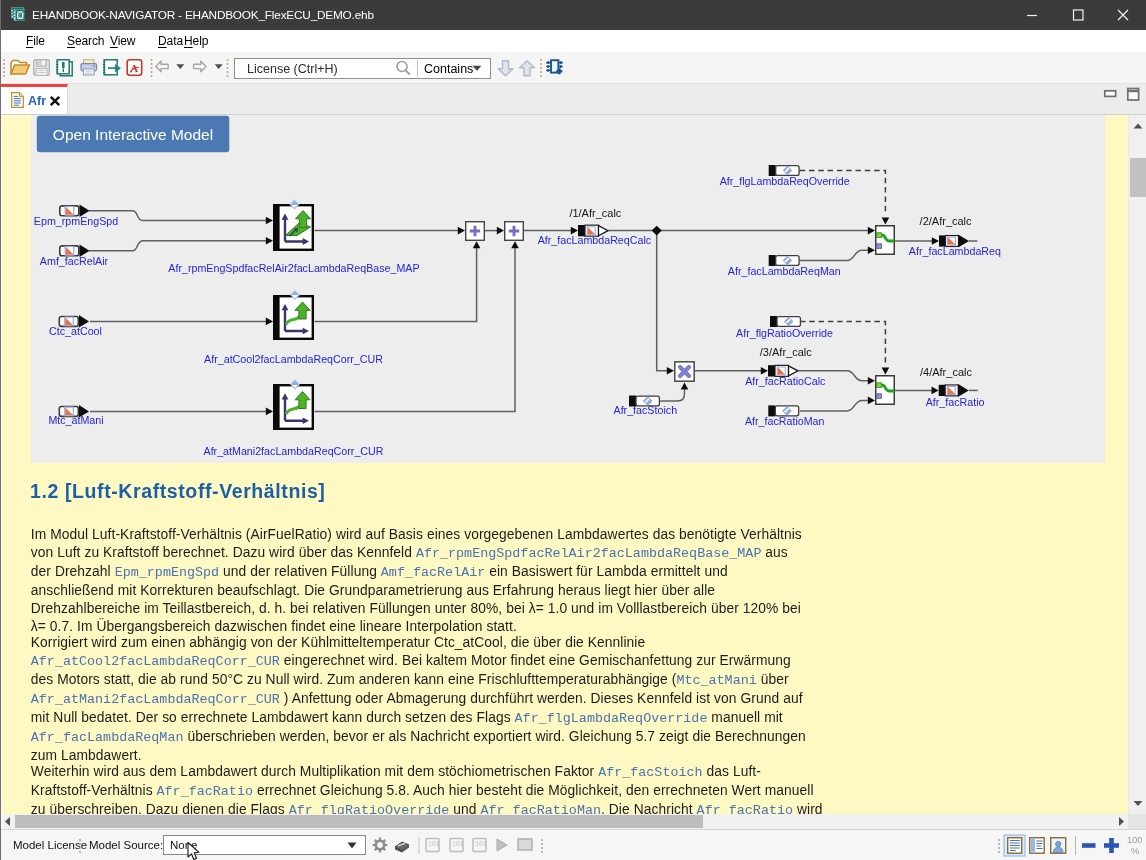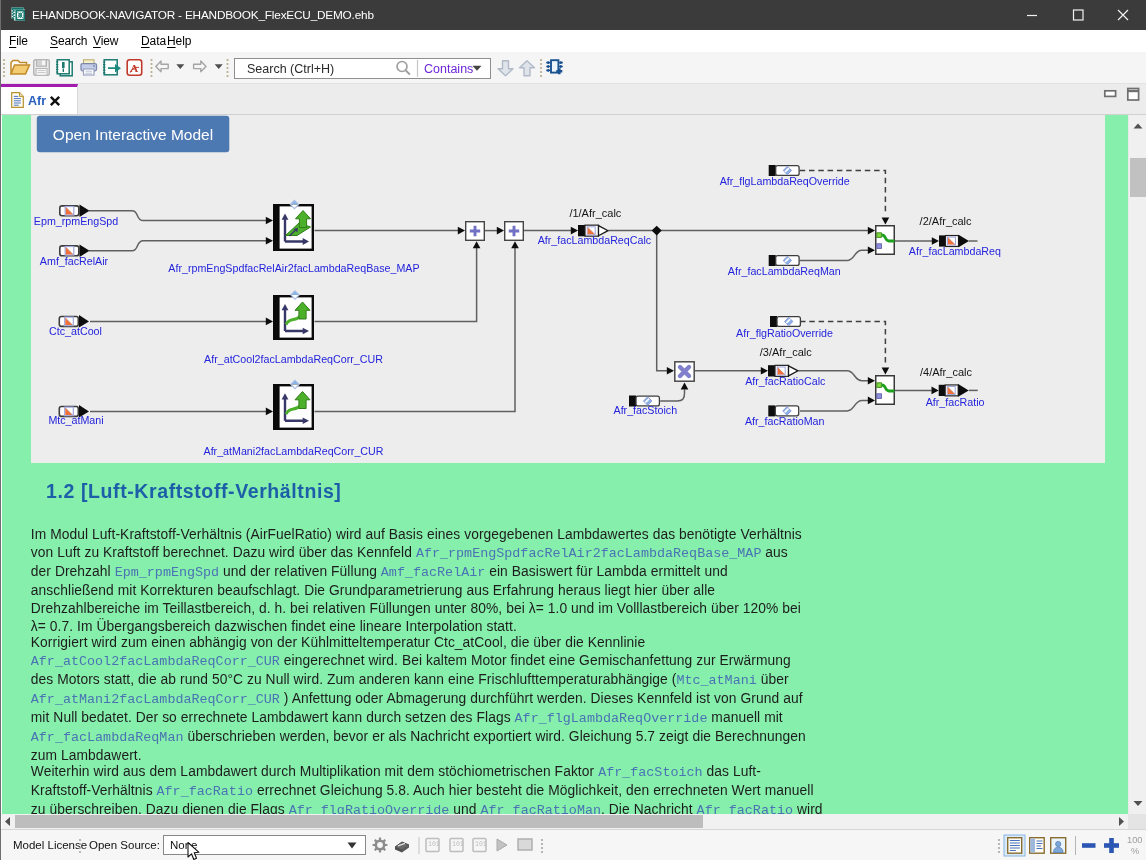--- a/index.html
+++ b/index.html
@@ -7,41 +7,41 @@
 body { font-family:"Liberation Sans", sans-serif; position:relative; background:#fff; }
 #win { position:absolute; left:0; top:0; width:1146px; height:860px; border:1px solid #6e6e6e; border-top:none; }
 .abs { position:absolute; }
 
 
 #titlebar { left:0; top:0; width:1146px; height:30px; background:#3b3b3b;text-align:center; }
 #title-text { left:31px; top:0; height:30px; line-height:31px; color:#ffffff; font-size:11.8px; letter-spacing:-0.2px; }
 
 
 #menubar { left:0; top:30px; width:1146px; height:22px; background:#ffffff; }
-.mitem { position:absolute; top:4px; font-size:12px; letter-spacing:-0.1px; color:#000; }
+.mitem { position:absolute; top:4px; font-size:12px; letter-spacing:-0.1px; color:#000;margin-left:17px; }
 .mitem u { text-decoration:underline; text-underline-offset:2px; }
 
 
 #toolbar { left:0; top:52px; width:1146px; height:32px; background:#f5f5f5; border-bottom:1px solid #e2e2e2; }
 #searchbox { position:absolute; left:233px; top:6px; width:257px; height:21px; background:#fff; border:1px solid #8f8f8f; }
 #searchbox .ph { position:absolute; left:12px; top:3px; font-size:12.5px; color:#2a2a2a; }
-#searchbox .contains { position:absolute; left:189px; top:3px; font-size:12.5px; color:#6d28d9; }
+#searchbox .contains { position:absolute; left:189px; top:3px; font-size:12.5px; color:#000000; }
 
 
 #tabbar { left:0; top:84px; width:1146px; height:31px; background:#ececec; border-bottom:1px solid #d0d0d0; }
-#tab1 { position:absolute; left:0; top:0; width:77px; height:30px; background:#ffffff; border-top:3px solid #a21caf; border-right:1px solid #d9d9d9; }
+#tab1 { position:absolute; left:0; top:0; width:67px; height:30px; background:#ffffff; border-top:3px solid #ef4444; border-right:1px solid #d9d9d9; }
 #tab1 .tname { position:absolute; left:27px; top:7px; font-size:12.5px; font-weight:700; color:#2760c0; }
 
 
-#content { left:1px; top:115px; width:1126px; height:699px; background:#86efac; overflow:hidden; }
+#content { left:1px; top:115px; width:1126px; height:699px; background:#fef9c3; overflow:hidden; }
 
 
 .para { position:absolute; left:28.8px; font-size:13.8px; line-height:18px; color:#1d1d1d; white-space:nowrap; letter-spacing:0.08px; }
 .para code { font-family:"Liberation Mono", monospace; font-size:13.4px; color:#4a73b4; letter-spacing:0; }
-#heading { position:absolute; left:28px; top:364.6px; letter-spacing:0.6px; line-height:23px; font-size:19.5px; font-weight:700; color:#1c5fa8;margin-left:16px; }
+#heading { position:absolute; left:28px; top:364.6px; letter-spacing:0.6px; line-height:23px; font-size:19.5px; font-weight:700; color:#1c5fa8; }
 
 
 #vscroll { left:1127px; top:115px; width:18px; height:699px; background:#f0f0f0; border-left:1px solid #e9e9e9; }
 #vthumb { position:absolute; left:1px; top:43px; width:16px; height:39px; background:#c1c1c1; }
 #hscroll { left:1px; top:814px; width:1126px; height:15px; background:#f1f1f1; }
 #hthumb { position:absolute; left:13px; top:1px; width:688px; height:13px; background:#bdbdbd; }
 #corner { left:1127px; top:814px; width:18px; height:15px; background:#e4e4e4; }
 
 
 #statusbar { left:0; top:829px; width:1146px; height:31px; background:#f6f6f6; border-top:1px solid #d6d6d6; }
@@ -150,21 +150,21 @@
         <path d="M5,15.8 h6 v-8 h4.5 L8,0.8 0.5,7.8 H5 Z" fill="#dfe3ea" stroke="#b2bac8" stroke-width="1.4" stroke-linejoin="round"></path>
       </g>
       <g transform="translate(545,6)" stroke="#1a5291">
         <rect x="5" y="2.2" width="7.4" height="12.4" fill="#eef4fb" stroke-width="1.9"></rect>
         <path d="M0.3,4.6 h4 M0.3,8.5 h4 M0.3,12.4 h4 M12.8,4.6 h4 M12.8,8.5 h4" stroke-width="1.7"></path>
         <path d="M2.2,3.2 v2.8 M2.2,7.1 v2.8 M2.2,11 v2.8 M14.8,3.2 v2.8 M14.8,7.1 v2.8" stroke-width="1.4"></path>
         <path d="M13.3,10.3 v6 M10.3,13.3 h6" stroke-width="2.6"></path>
       </g>
     </svg>
     <div id="searchbox">
-        <span class="ph">Search (Ctrl+H)</span>
+        <span class="ph">License (Ctrl+H)</span>
         <span class="contains">Contains</span>
       <svg style="position:absolute;left:156px;top:0" width="100" height="19" viewBox="0 0 100 19">
         <circle cx="11" cy="7.5" r="5" fill="none" stroke="#9d9d9d" stroke-width="1.6"></circle>
         <path d="M14.8,11.5 l4,4" stroke="#9d9d9d" stroke-width="1.8"></path>
         <path d="M26.5,1 v17" stroke="#c6c6c6" stroke-width="1.2"></path>
         <path d="M81.5,6.8 h9 l-4.5,5 Z" fill="#444"></path>
       </svg>
     </div>
   </div>
   <div id="tabbar" class="abs">
@@ -393,21 +393,21 @@
   <div id="hscroll" class="abs">
       <div id="hthumb"></div>
     <svg style="position:absolute;left:0;top:0" width="1126" height="15" viewBox="0 0 1126 15">
       <path d="M3,7.5 l5,-4.5 v9 Z" fill="#515151"></path>
       <path d="M1122,7.5 l-5,-4.5 v9 Z" fill="#515151"></path>
     </svg>
   </div>
   <div id="corner" class="abs"></div>
   <div id="statusbar" class="abs">
     <span class="sbtext" style="left:12px">Model License</span>
-    <span class="sbtext" style="left:88px">Open Source:</span>
+    <span class="sbtext" style="left:88px">Model Source:</span>
     <div id="dscombo">
         <span class="val">None</span>
       <svg style="position:absolute;left:183px;top:6px" width="10" height="7" viewBox="0 0 10 7">
           <path d="M0.5,0.5 h9 L5,6.5 Z" fill="#333"></path>
         </svg>
     </div>
     <svg style="position:absolute;left:0;top:0" width="1146" height="31" viewBox="0 0 1146 31">
       <g fill="#a8a8a8">
         <circle cx="79" cy="10" r="1.1"></circle>
           <circle cx="79" cy="14" r="1.1"></circle>

